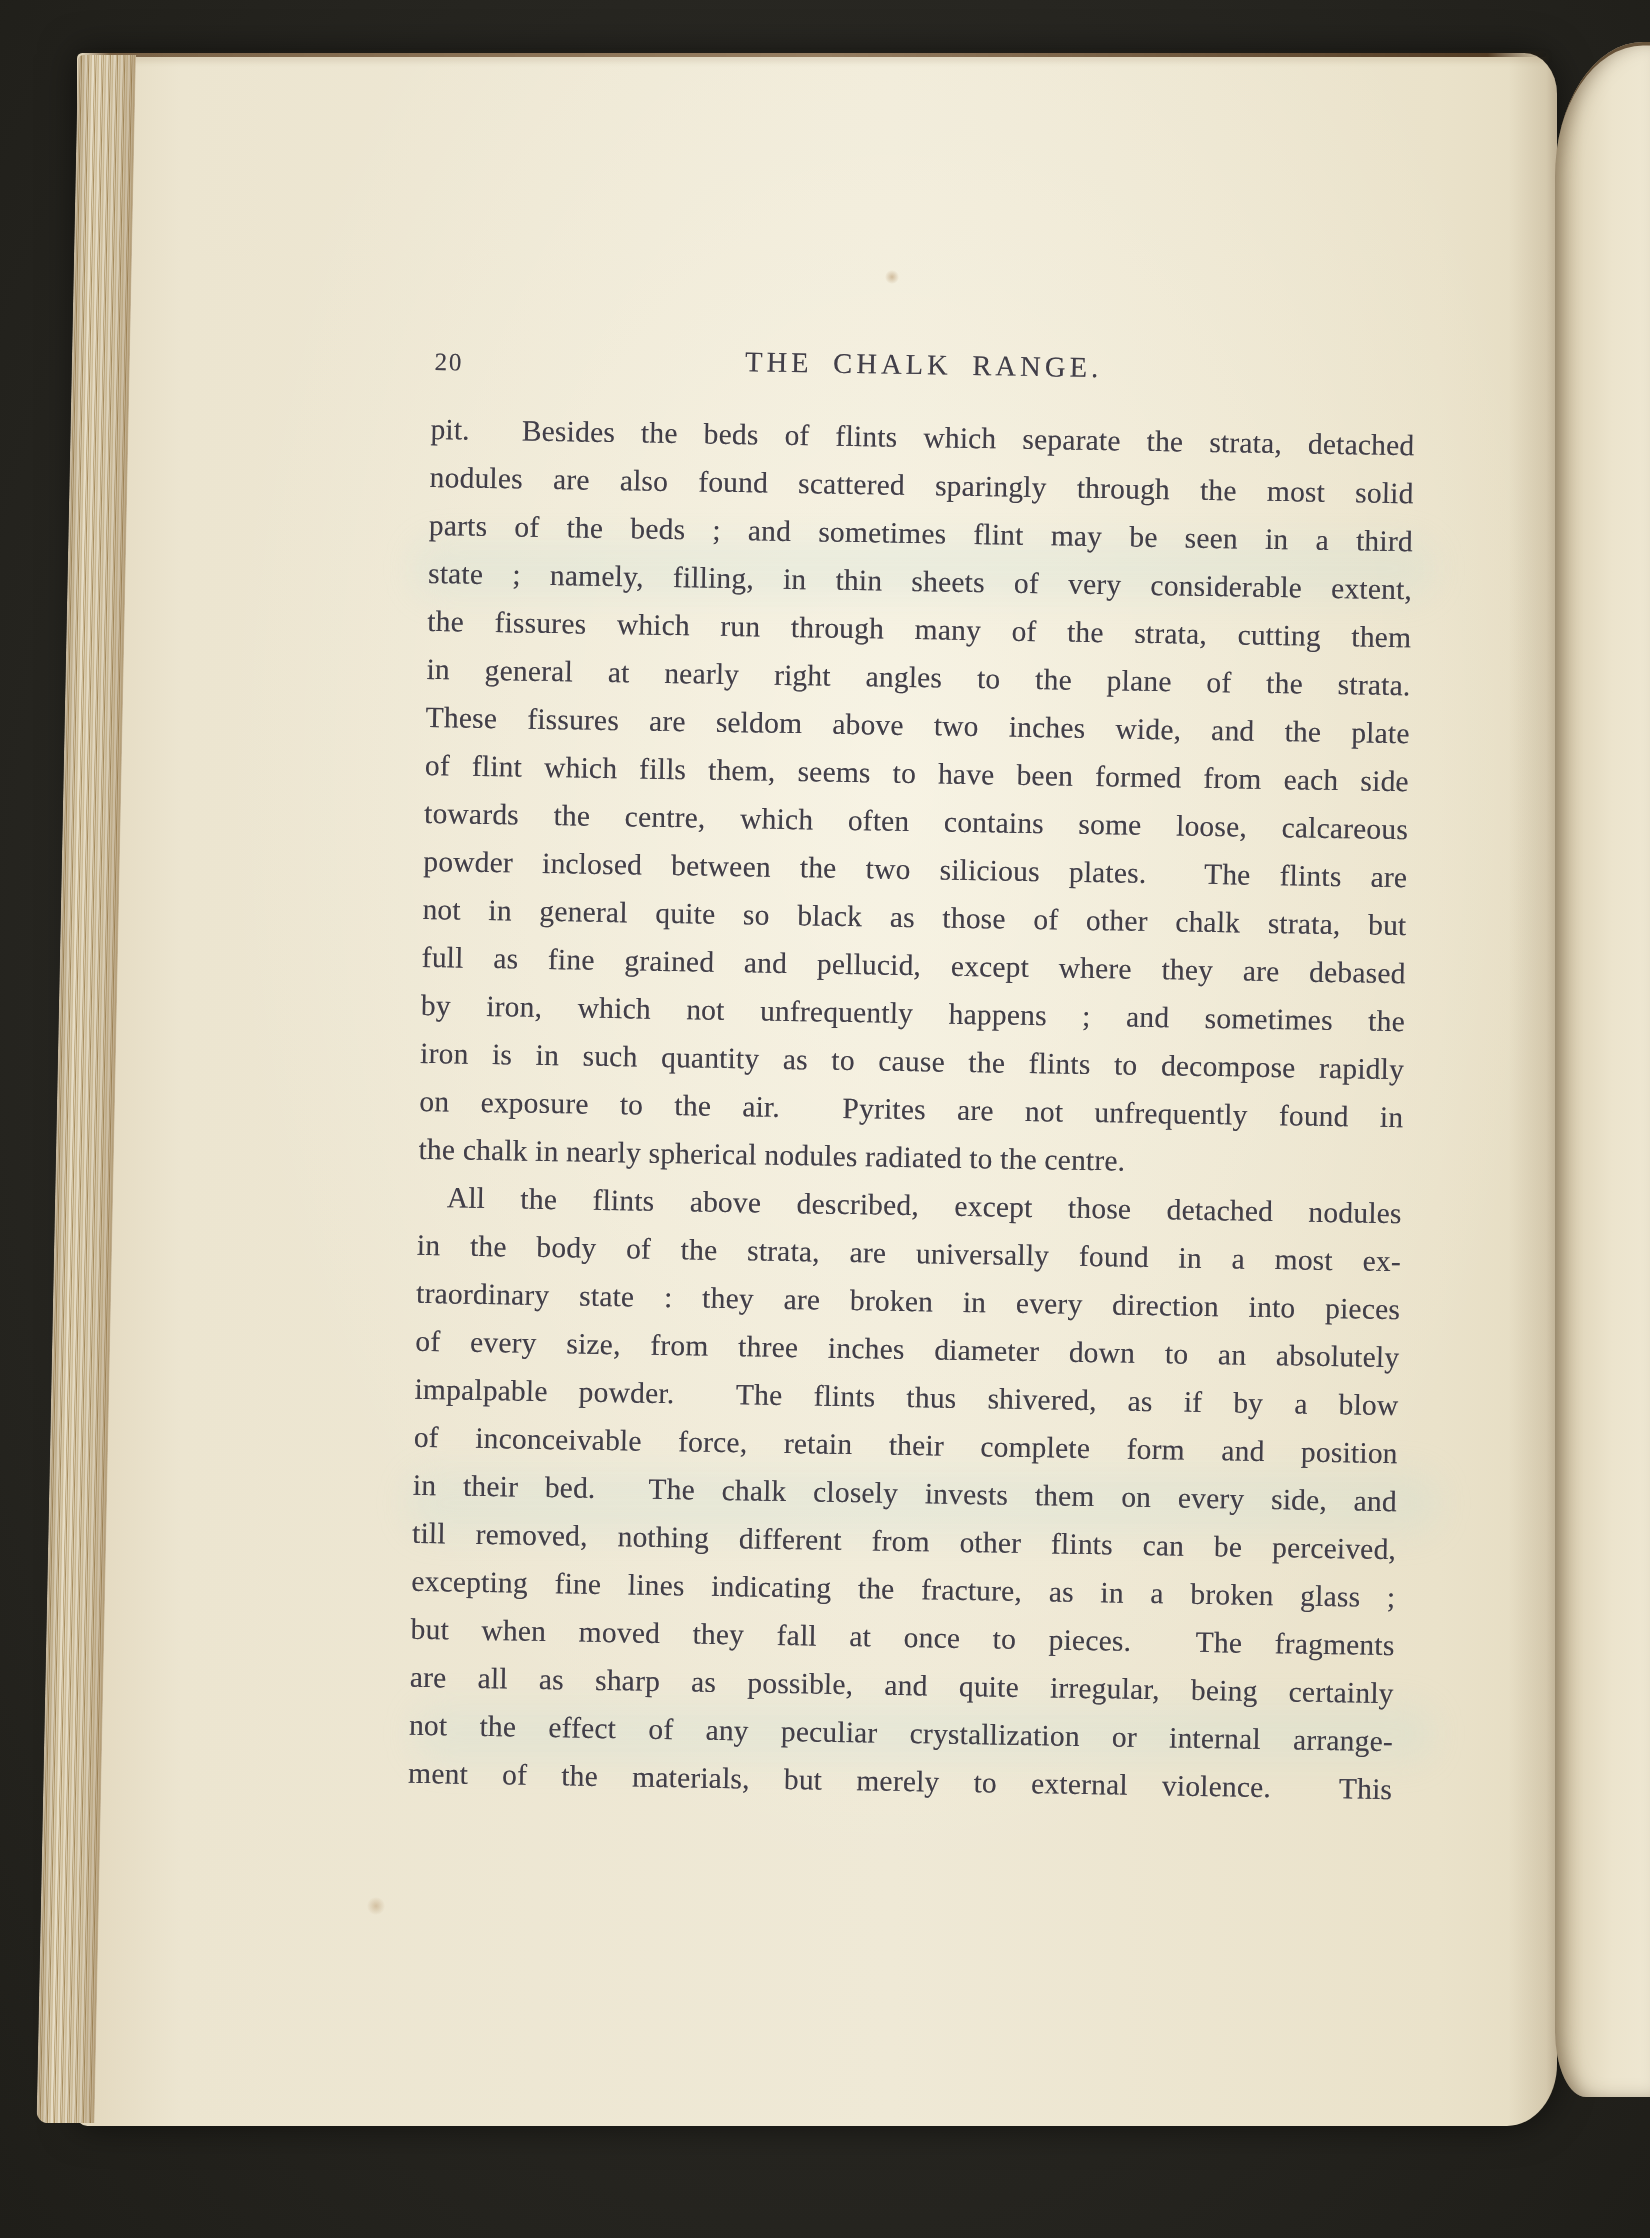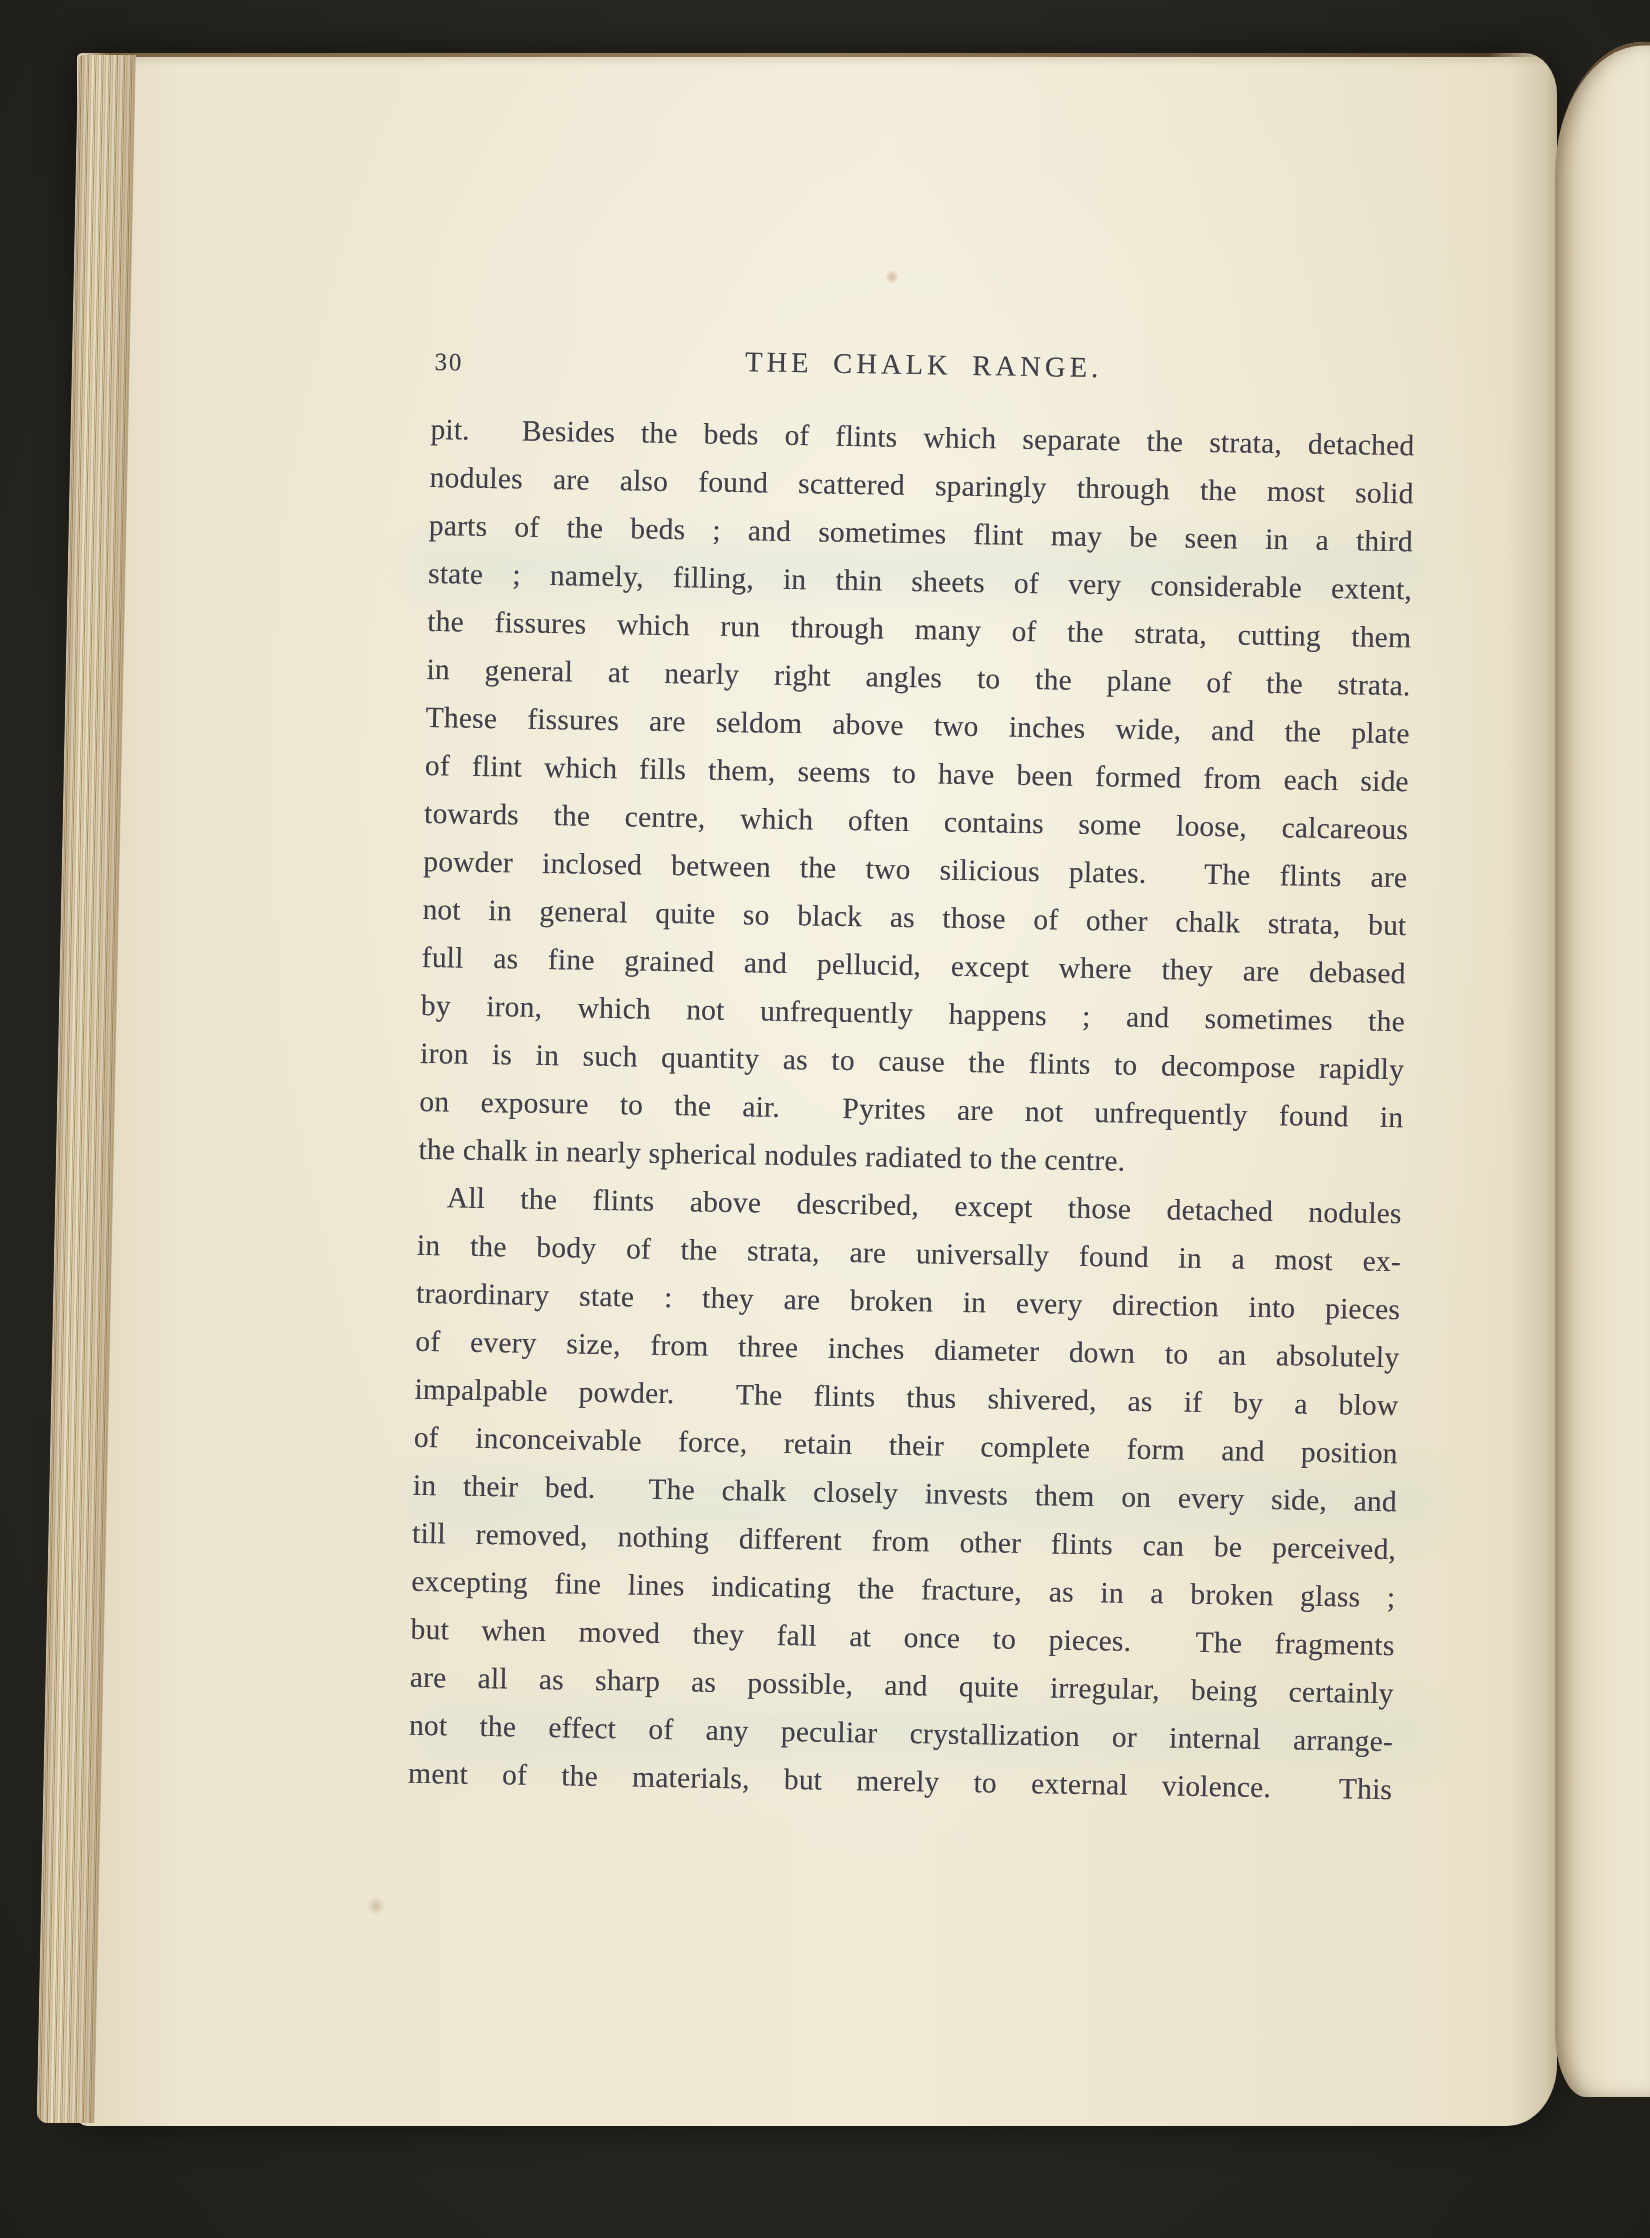--- a/index.html
+++ b/index.html
@@ -86,21 +86,21 @@
     <div class="crease-right"></div>
 
     <div class="tint tint1"></div>
     <div class="tint tint2"></div>
     <div class="tint tint3"></div>
     <div class="spot spot1"></div>
     <div class="spot spot2"></div>
 
     <div class="content">
       <div class="pagehead">
-        <span class="page-num">30</span>
+        <span class="page-num">20</span>
         <div class="running-head">THE CHALK RANGE.</div>
       </div>
       <div class="body-text">
         <div class="line">pit.&nbsp; Besides the beds of flints which separate the strata, detached</div>
         <div class="line">nodules are also found scattered sparingly through the most solid</div>
         <div class="line">parts of the beds ; and sometimes flint may be seen in a third</div>
         <div class="line">state ; namely, filling, in thin sheets of very considerable extent,</div>
         <div class="line">the fissures which run through many of the strata, cutting them</div>
         <div class="line">in general at nearly right angles to the plane of the strata.</div>
         <div class="line">These fissures are seldom above two inches wide, and the plate</div>

